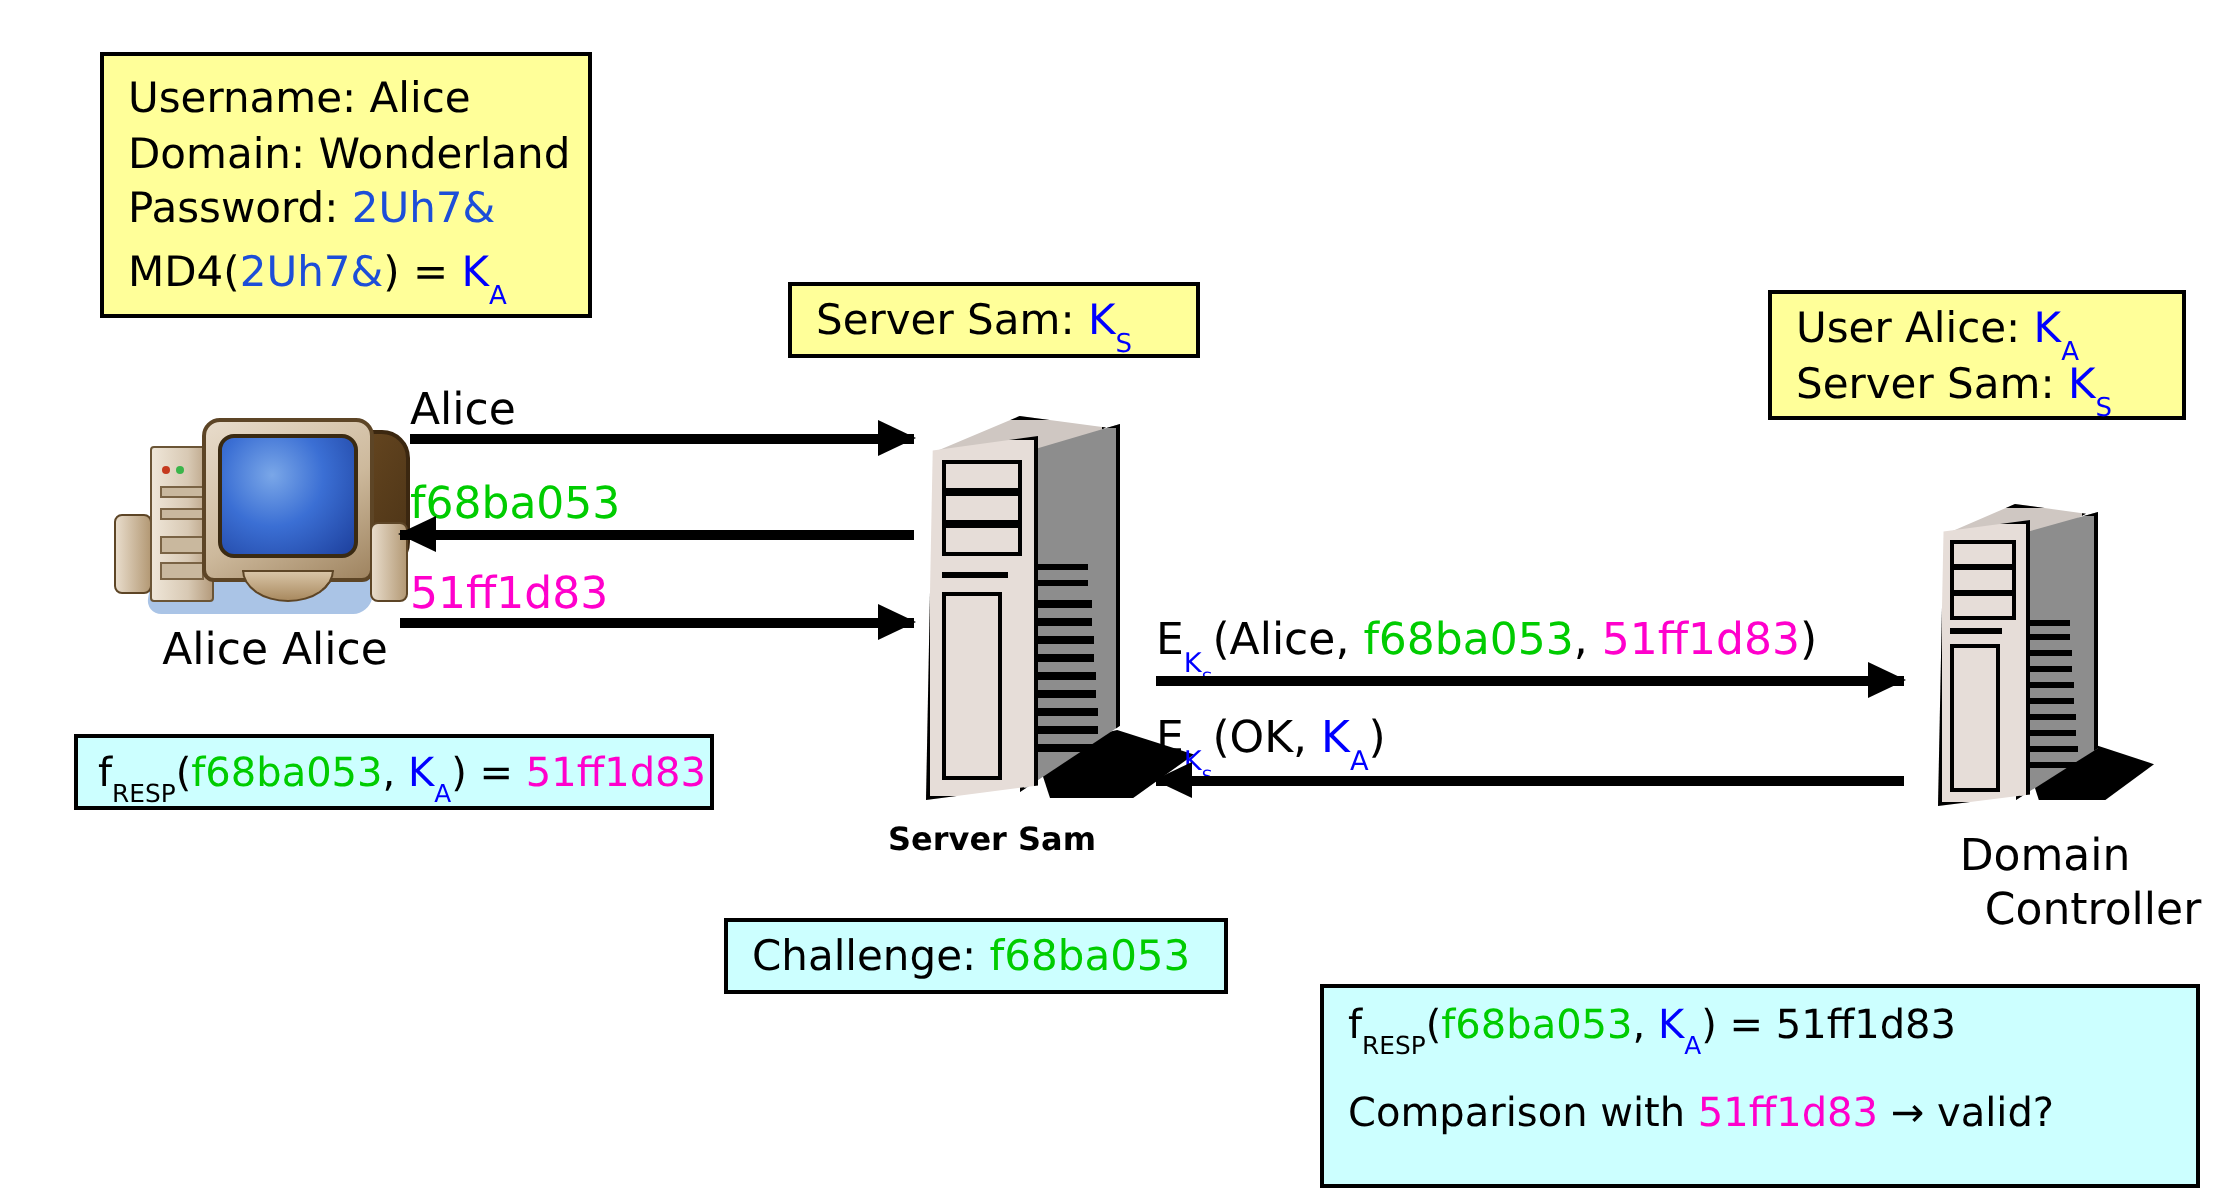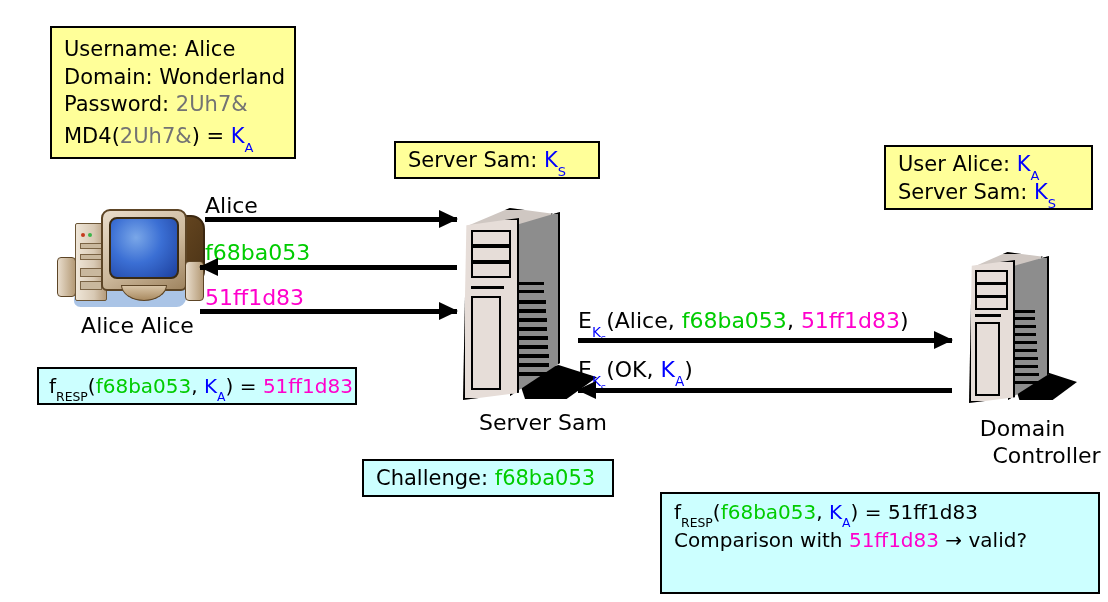--- a/index.html
+++ b/index.html
@@ -11,21 +11,21 @@
   .stage{position:absolute;left:0;top:0;width:1108px;height:602px;}
 
   
   .box{position:absolute;box-sizing:border-box;border:2px solid #000;
        line-height:1.32;white-space:nowrap;}
   .box.yellow{background:#ffff99;}
   .box.cyan{background:#ccffff;}
   .box .ln{display:block;}
 
   
-  .red{color:#737373;}
+  .red{color:#1d4ed8;}
   .blue{color:#0000ff;}
   .green{color:#00cc00;}
   .magenta{color:#ff00cc;}
   .blk{color:#000000;}
   sub{font-size:.62em;line-height:0;position:relative;bottom:-.28em;}
 
   
   .arrow{position:absolute;height:0;}
   .arrow .shaft{position:absolute;left:0;top:0;height:5px;background:#000;width:100%;}
   .arrow .head{position:absolute;top:-7px;width:0;height:0;
@@ -98,21 +98,21 @@
   <div class="box cyan" style="left:37px;top:367px;width:320px;height:38px;padding:4px 10px;font-size:20px;">
     <span class="ln">f<sub>RESP</sub>(<span class="green">f68ba053</span>, <span class="blue">K<sub>A</sub></span>) = <span class="magenta">51ff1d83</span></span>
   </div>
 
   <div class="box cyan" style="left:362px;top:459px;width:252px;height:38px;padding:4px 12px;font-size:21px;">
     <span class="ln"><span>Challenge: </span><span class="green">f68ba053</span></span>
   </div>
 
   <div class="box cyan" style="left:660px;top:492px;width:440px;height:102px;padding:5px 12px;font-size:20px;">
     <span class="ln">f<sub>RESP</sub>(<span class="green">f68ba053</span>, <span class="blue">K<sub>A</sub></span>)<span> = </span><span class="blk">51ff1d83</span></span>
-    <span class="ln" style="margin-top:2px;"><span>Comparison with </span><span class="magenta">51ff1d83</span><span> → valid?</span></span>
+    <span class="ln" style="margin-top:18px;"><span>Comparison with </span><span class="magenta">51ff1d83</span><span> → valid?</span></span>
   </div>
 
   <div class="pc" style="left:45px;top:205px;width:175px;height:110px;">
     <div class="shadow"></div>
     <div class="monback"></div>
     <div class="spk l"></div>
     <div class="tower">
       <div class="led" style="top:9px;background:#c53a1e;"></div>
       <div class="led" style="top:9px;left:12px;background:#3ab54a;"></div>
       <div class="bay" style="top:19px;"></div>
@@ -145,21 +145,21 @@
     <div class="vent" style="left:63px;top:100px;width:28px;height:4px;"></div>
     <div class="vent" style="left:63px;top:109px;width:28px;height:4px;"></div>
     <div class="vent" style="left:63px;top:118px;width:29px;height:4px;"></div>
     <div class="vent" style="left:63px;top:127px;width:29px;height:4px;"></div>
     <div class="vent" style="left:63px;top:136px;width:30px;height:4px;"></div>
     <div class="vent" style="left:63px;top:145px;width:30px;height:4px;"></div>
     <div class="vent" style="left:63px;top:154px;width:31px;height:4px;"></div>
     <div class="vent" style="left:63px;top:163px;width:31px;height:4px;"></div>
     <div class="vent" style="left:63px;top:172px;width:32px;height:4px;"></div>
   </div>
-  <div class="caption" style="left:453px;top:410px;width:180px;font-size:22px;">Server Sam</div>
+  <div class="caption" style="left:406px;top:410px;width:180px;font-size:16px;font-weight:bold;">Server Sam</div>
 
   <div class="srv" style="left:963px;top:246px;width:120px;height:170px;">
     <div class="shadow" style="left:50px;top:126px;width:64px;height:28px;clip-path:polygon(0 28%,52% 0,100% 36%,62% 100%,10% 100%);"></div>
     <div class="top" style="left:6px;top:6px;width:70px;height:18px;
                 clip-path:polygon(4% 70%,52% 0,100% 22%,56% 100%);"></div>
     <div class="side" style="left:45px;top:10px;width:37px;height:140px;
                 clip-path:polygon(0 8%,100% 0,100% 82%,0 100%);"></div>
     <div class="front" style="left:6px;top:14px;width:42px;height:139px;
                 clip-path:polygon(6% 4%,100% 0,100% 96%,0 100%);"></div>
     <div class="panel" style="left:12px;top:24px;width:29px;height:10px;"></div>

